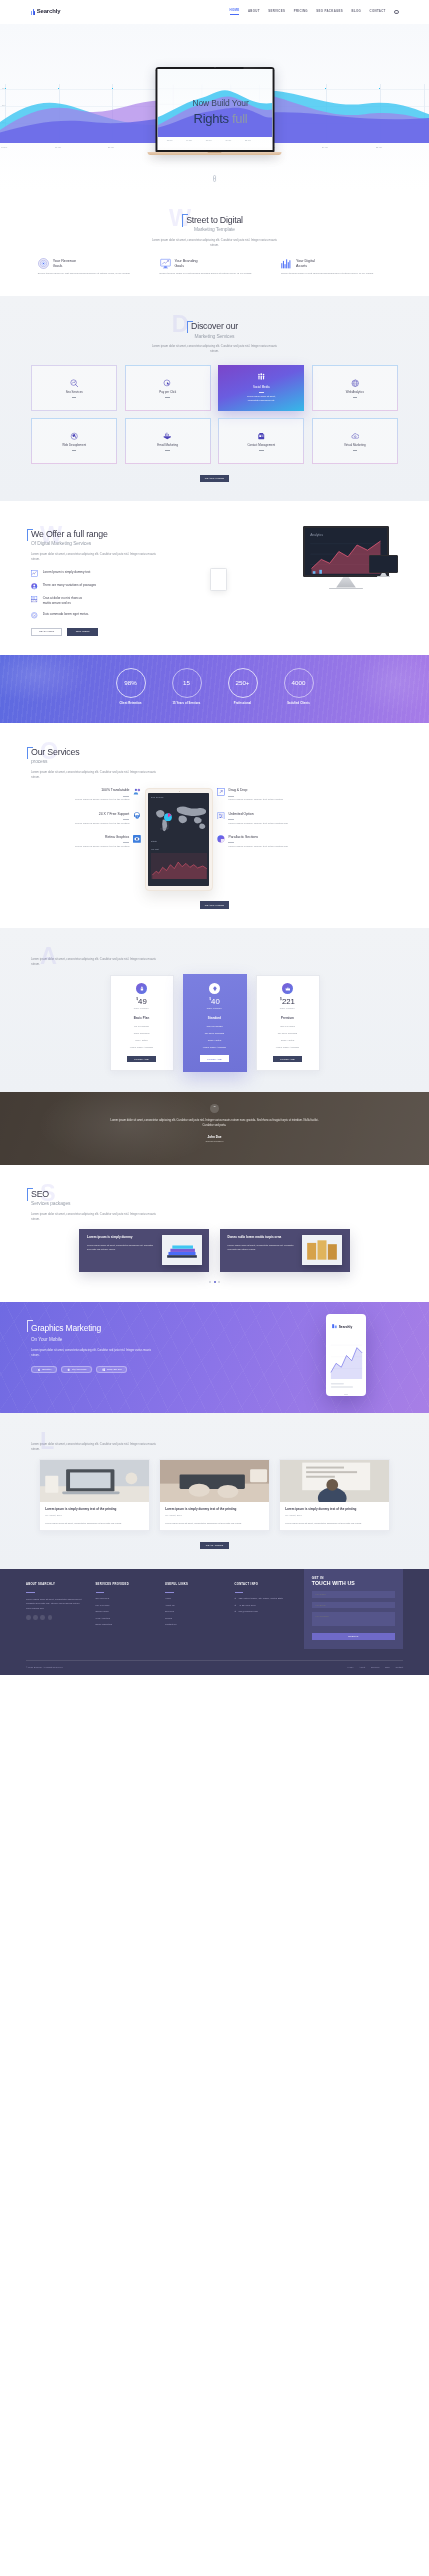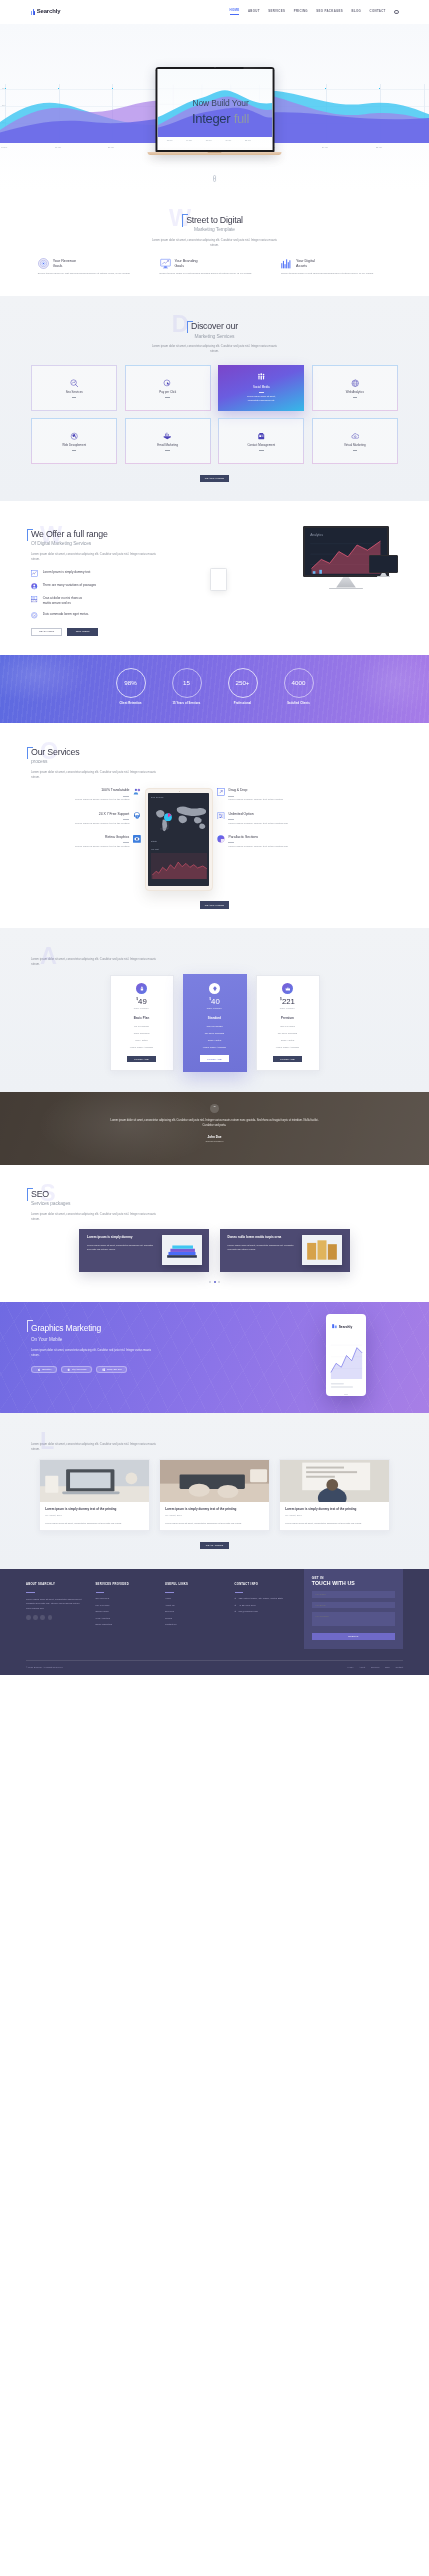--- a/index.html
+++ b/index.html
@@ -360,21 +360,21 @@
             </g>
           </svg>
         </div>
       </div>
       <div class="lap-base"></div>
     </div>
 
     <div class="hero-title">
       <div class="hero-l1">Now Build Your</div>
       <div class="hero-l2">
-        <b>Integer</b>
+        <b>Rights</b>
         <span>full</span>
       </div>
     </div>
     <div class="scroll-mouse"></div>
   </div>
 
   <div class="sec">
     <div class="head-wrap">
       <div class="watermark">W</div>
       <div class="head-inner">

